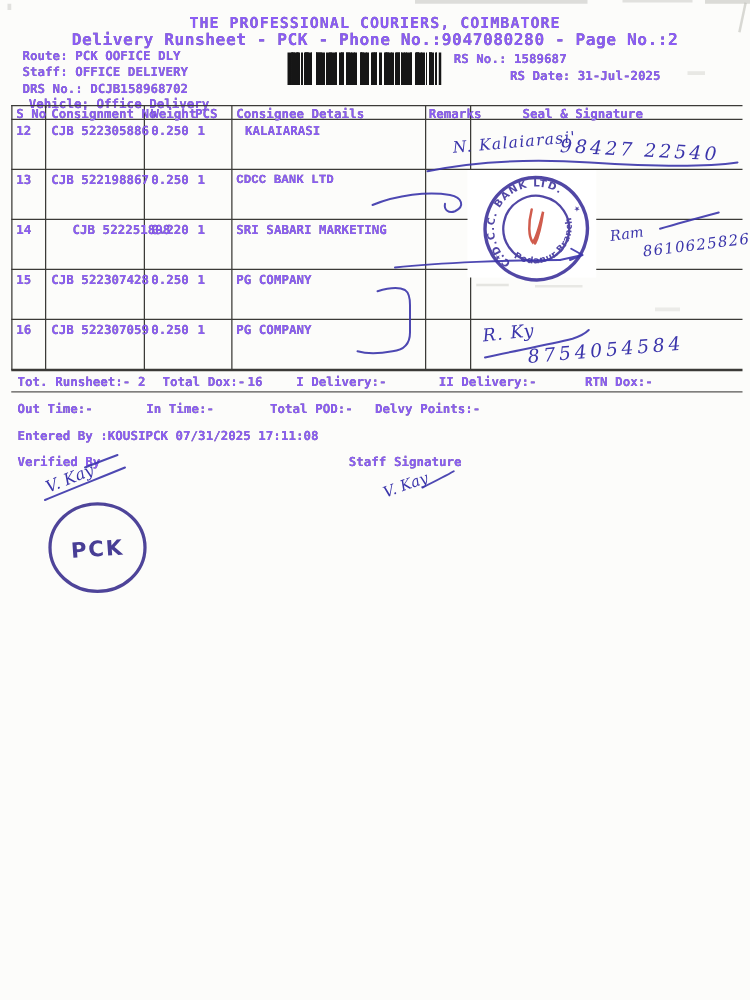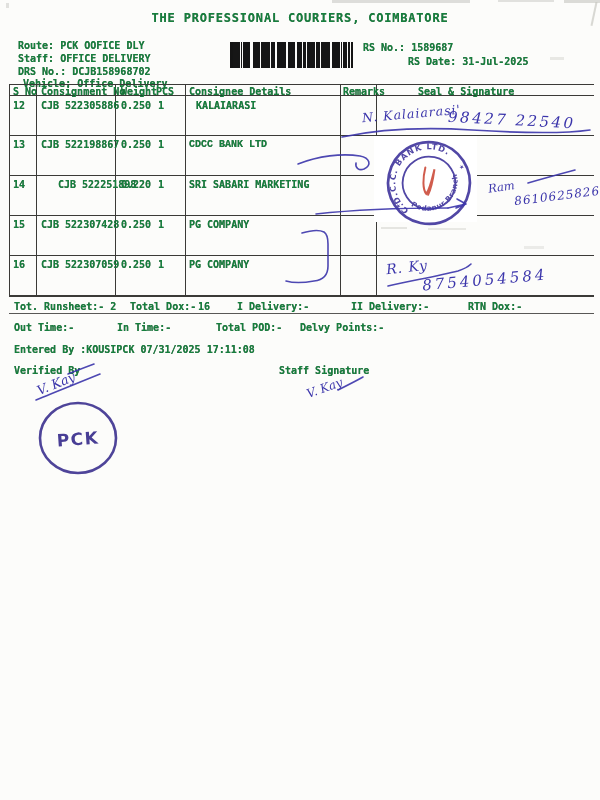--- a/index.html
+++ b/index.html
@@ -3,21 +3,21 @@
 <meta charset="utf-8">
 <style>
   html,body{margin:0;padding:0;}
   .page{
     position:relative;width:600px;height:800px;overflow:hidden;
     background:#fcfcfa;
     font-family:"DejaVu Sans Mono", monospace;
     color:#1d1b18;
   }
   .mono{position:absolute;font-family:"DejaVu Sans Mono",monospace;font-weight:700;
-        font-size:10px;white-space:nowrap;color:#15803d;text-shadow:0 0 .4px rgba(25,23,20,.65);}
+        font-size:10px;white-space:nowrap;color:#8b5cf6;text-shadow:0 0 .4px rgba(25,23,20,.65);}
   .title{width:600px;text-align:center;font-size:12px;letter-spacing:.8px;}
   .subtitle{width:600px;text-align:center;font-size:13px;letter-spacing:.4px;}
   .hline{position:absolute;background:#3b3a37;height:1px;}
   .vline{position:absolute;background:#3b3a37;width:1px;}
   .barcode{
     position:absolute;left:230px;top:42px;width:118px;height:26px;
     border-left:3px solid #141414;border-right:2px solid #141414;
     background:
       repeating-linear-gradient(90deg,#161616 0 2px,transparent 2px 5px),
       repeating-linear-gradient(90deg,#161616 0 1px,transparent 1px 4px),
@@ -41,20 +41,21 @@
   <div class="artifact" style="left:498px;top:0;width:56px;height:2px;opacity:.4;"></div>
   <div class="artifact" style="left:564px;top:0;width:36px;height:3px;opacity:.5;"></div>
   <div class="artifact" style="left:593px;top:2px;width:2px;height:24px;opacity:.55;transform:rotate(12deg);"></div>
   <div class="artifact" style="left:6px;top:3px;width:3px;height:5px;opacity:.4;"></div>
   <div class="artifact" style="left:550px;top:57px;width:14px;height:3px;opacity:.3;"></div>
   <div class="artifact" style="left:381px;top:227px;width:26px;height:2px;opacity:.35;"></div>
   <div class="artifact" style="left:428px;top:228px;width:38px;height:2px;opacity:.3;"></div>
   <div class="artifact" style="left:524px;top:246px;width:20px;height:3px;opacity:.25;"></div>
 
   <div class="mono title" style="top:11px;">THE PROFESSIONAL COURIERS, COIMBATORE</div>
+  <div class="mono subtitle" style="top:25px;">Delivery Runsheet - PCK - Phone No.:9047080280 - Page No.:2</div>
 
   <div class="mono" style="left:18px;top:40px;">
     <span>Route:</span>
     <span>PCK OOFICE DLY</span>
   </div>
   <div class="mono" style="left:18px;top:53px;">
     <span>Staff:</span>
     <span>OFFICE DELIVERY</span>
   </div>
   <div class="mono" style="left:18px;top:66px;">

